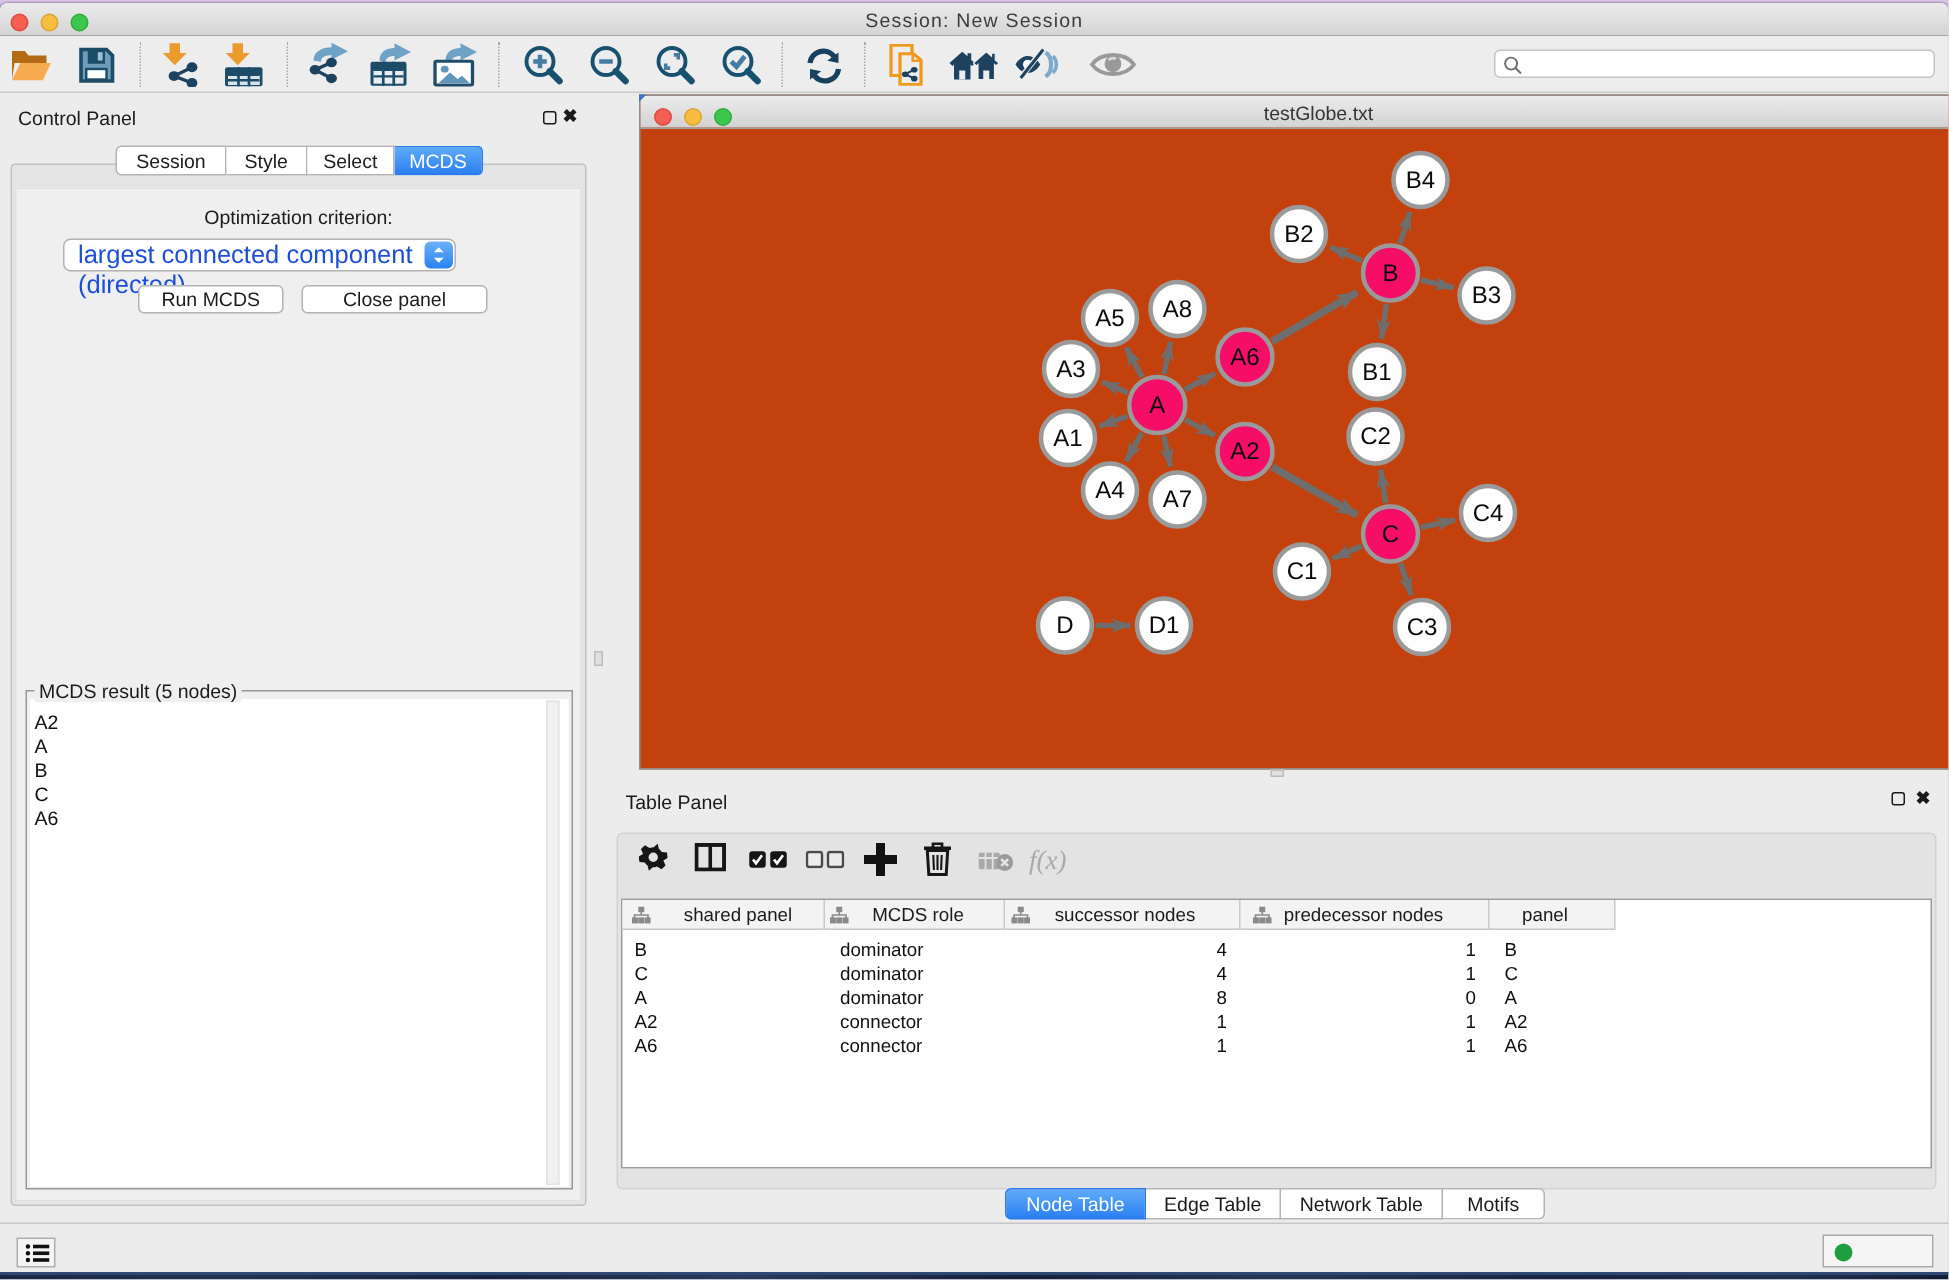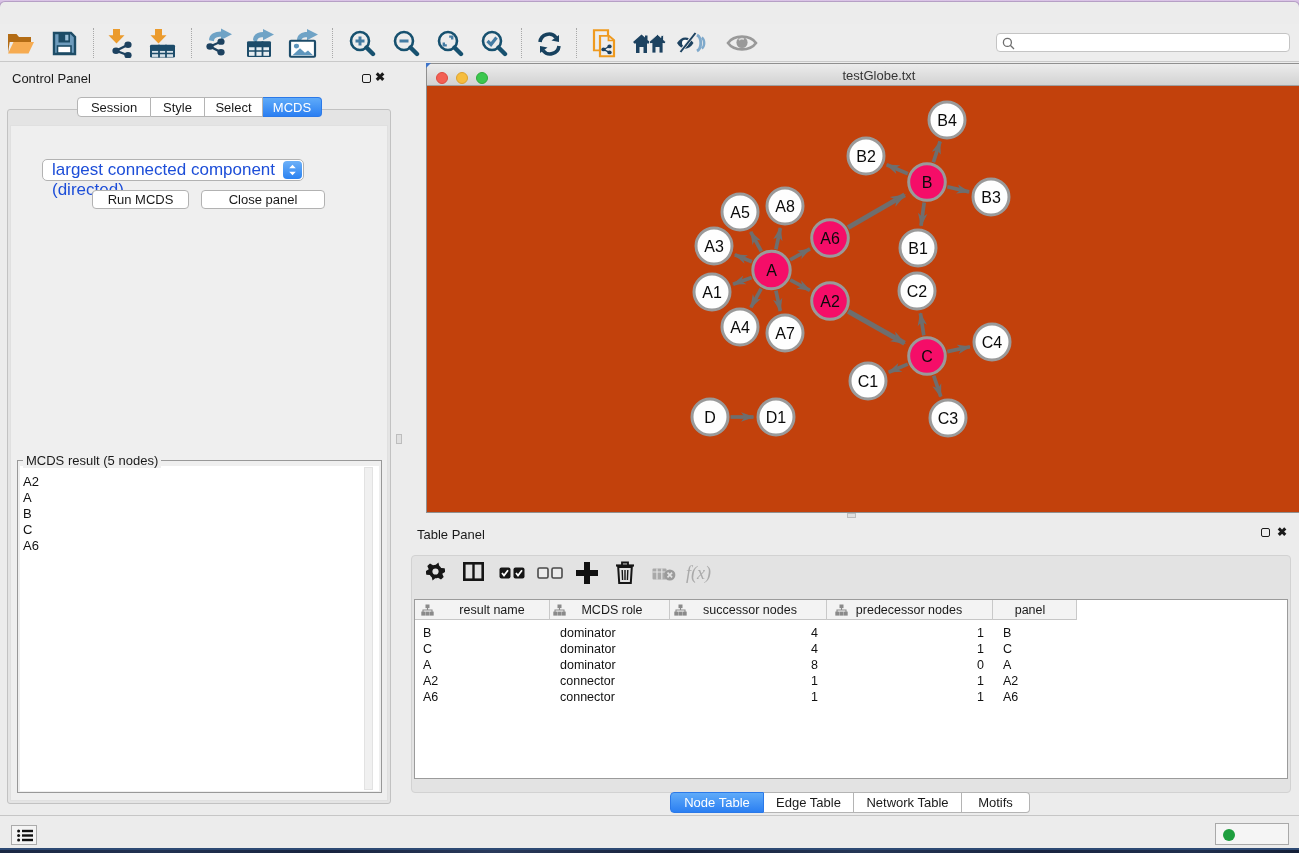--- a/index.html
+++ b/index.html
@@ -69,20 +69,26 @@
 .sb-mem .dot { position:absolute; left:7px; top:4.5px; width:12px; height:12px; border-radius:50%; background:#1e9e3e; }
 .sb-mem .lbl { position:absolute; left:25px; top:3px;margin-top:44px; }
 .divider-h { position:absolute; left:847px; top:511px; width:9px; height:5px; background:#e0e0e0; border:1px solid #bdbdbd; }
 .divider-v { position:absolute; left:396px; top:432px; width:6px; height:10px; background:#e0e0e0; border:1px solid #bdbdbd; }
 </style>
 </head>
 <body>
 <div class="walltop"></div>
 <div class="app">
 
+<div class="titlebar">
+  <span class="tl r"></span>
+      <span class="tl y"></span>
+      <span class="tl g"></span>
+  <div class="title">Session: New Session</div>
+</div>
 
 <div class="toolbar">
 <div class="tsep" style="left:93px"></div>
 <div class="tsep" style="left:191px"></div>
 <div class="tsep" style="left:332px"></div>
 <div class="tsep" style="left:521px"></div>
 <div class="tsep" style="left:576px"></div>
 
 <svg class="ticon" style="left:7px;top:7px" width="28" height="25" viewBox="0 0 28 25">
  <path d="M1,3 h8.5 l2.5,3 H24 v5 H1 z" fill="#b36c15"></path>
@@ -213,20 +219,21 @@
 <div class="float-btn" style="left:362px;top:72px"></div>
 <div class="x-btn" style="left:375px;top:68px">✖</div>
 <div class="cp-pane"></div>
 <div class="cp-inner"></div>
 <div class="tabs">
  <div class="tab first" style="width:74px">Session</div>
  <div class="tab" style="width:54px">Style</div>
  <div class="tab" style="width:58px">Select</div>
  <div class="tab last sel" style="width:59px">MCDS</div>
 </div>
+<div class="opt-label">Optimization criterion:</div>
 <div class="select">largest connected component (directed)
  <div class="step"><svg width="19" height="18" viewBox="0 0 19 18">
           <path d="M6.2,7.2 L9.5,3.8 L12.8,7.2 z M6.2,10.8 L9.5,14.2 L12.8,10.8 z" fill="#fff"></path>
         </svg></div>
 </div>
 <div class="btn" style="left:92px;top:188px;width:97px">Run MCDS</div>
 <div class="btn" style="left:201px;top:188px;width:124px">Close panel</div>
 <div class="group">
  <div class="list">
   <div style="height:8px"></div>
@@ -391,21 +398,21 @@
 <rect x="4.5" y="7.6" width="4" height="4" fill="#8a8a8a"></rect>
 <rect x="8.7" y="7.6" width="4" height="4" fill="#8a8a8a"></rect>
 </svg> 
         <svg style="position:absolute;left:420px;top:4px" width="13" height="12" viewBox="0 0 13 12">
 <rect x="4.5" y="0.5" width="4" height="3.6" fill="#8a8a8a"></rect>
 <path d="M6.5,4 V6 M2,8.5 V6 H11 V8.5" stroke="#8a8a8a" stroke-width="1.1" fill="none"></path>
 <rect x="0.3" y="7.6" width="4" height="4" fill="#8a8a8a"></rect>
 <rect x="4.5" y="7.6" width="4" height="4" fill="#8a8a8a"></rect>
 <rect x="8.7" y="7.6" width="4" height="4" fill="#8a8a8a"></rect>
 </svg>
-  <div class="hlabel" style="left:22px;width:110px;text-align:center">result name</div>
+  <div class="hlabel" style="left:22px;width:110px;text-align:center">shared panel</div>
   <div class="hlabel" style="left:154px;width:86px;text-align:center">MCDS role</div>
   <div class="hlabel" style="left:275px;width:120px;text-align:center">successor nodes</div>
   <div class="hlabel" style="left:429px;width:130px;text-align:center">predecessor nodes</div>
   <div class="hlabel" style="left:576px;width:78px;text-align:center">panel</div>
  </div>
 <div class="trow" style="left:0;top:25px;width:872px">
 <span style="position:absolute;left:8px">B</span>
 <span style="position:absolute;left:145px">dominator</span>
 <span style="position:absolute;left:254px;width:149px;text-align:right">4</span>
 <span style="position:absolute;left:411px;width:158px;text-align:right">1</span>

